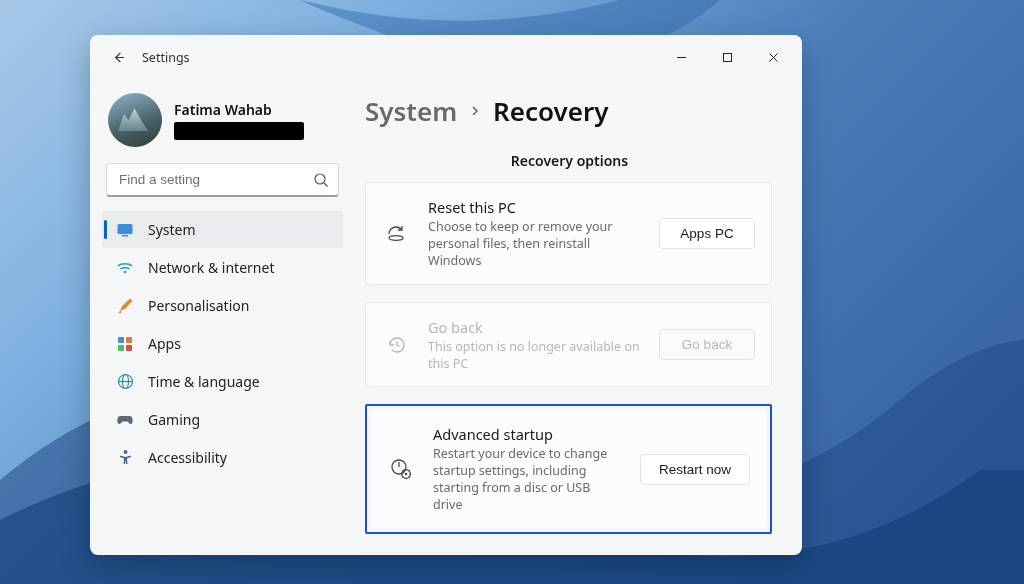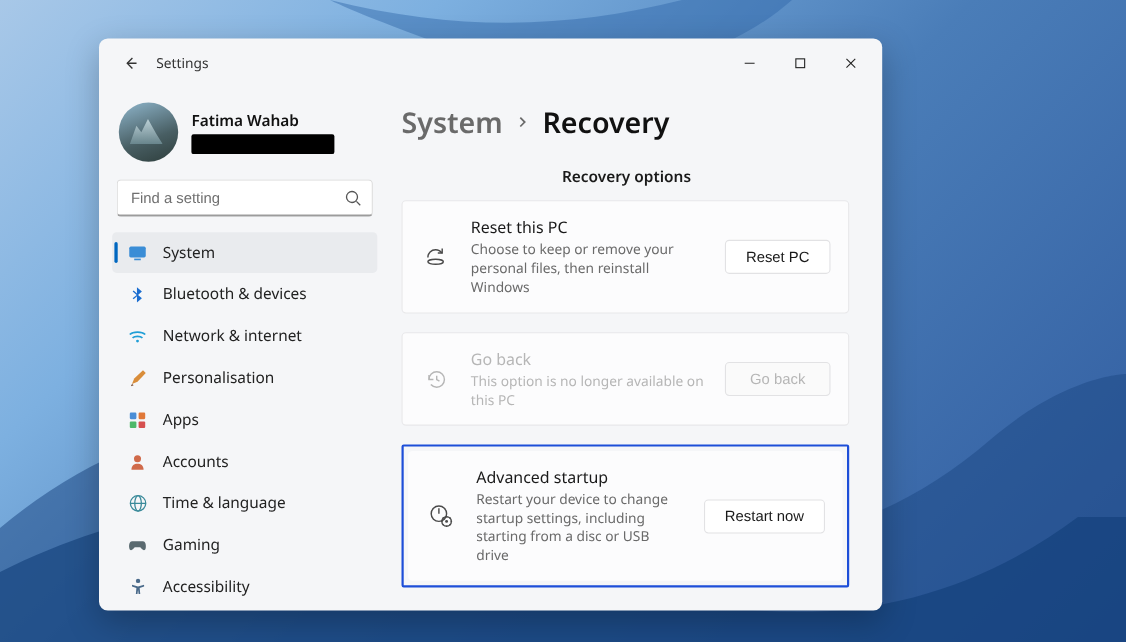--- a/index.html
+++ b/index.html
@@ -169,28 +169,20 @@
           <span class="nav-icon">
               <svg width="18" height="18" viewBox="0 0 18 18">
                 <rect x="1.5" y="3" width="15" height="10" rx="1.5" fill="#3a8dd6"></rect>
                 <rect x="6" y="14" width="6" height="1.5" fill="#3a8dd6"></rect>
               </svg>
             </span>
           <span>System</span>
         </div>
         <div class="nav-item">
           <span class="nav-icon">
-              <svg width="16" height="16" viewBox="0 0 16 16" fill="#1a6dd0">
-                <path d="M7.5 1 L12 5 L8.5 8 L12 11 L7.5 15 V9.3 L4.5 12 L3.6 11 L7.3 8 L3.6 5 L4.5 4 L7.5 6.7 Z"></path>
-              </svg>
-            </span>
-          <span>Bluetooth &amp; devices</span>
-        </div>
-        <div class="nav-item">
-          <span class="nav-icon">
               <svg width="18" height="18" viewBox="0 0 18 18" fill="none" stroke="#1f9ed6" stroke-width="1.6">
                 <path d="M2 7 C5 4 13 4 16 7"></path>
                 <path d="M4.5 10 C6.5 8.3 11.5 8.3 13.5 10"></path>
                 <circle cx="9" cy="13" r="1.3" fill="#1f9ed6" stroke="none"></circle>
               </svg>
             </span>
           <span>Network &amp; internet</span>
         </div>
         <div class="nav-item">
           <span class="nav-icon">
@@ -204,29 +196,20 @@
         <div class="nav-item">
           <span class="nav-icon">
               <svg width="16" height="16" viewBox="0 0 16 16">
                 <rect x="1" y="1" width="6" height="6" rx="1" fill="#4a8dd6"></rect>
                 <rect x="9" y="1" width="6" height="6" rx="1" fill="#e07838"></rect>
                 <rect x="1" y="9" width="6" height="6" rx="1" fill="#4fb86a"></rect>
                 <rect x="9" y="9" width="6" height="6" rx="1" fill="#d65050"></rect>
               </svg>
             </span>
           <span>Apps</span>
-        </div>
-        <div class="nav-item">
-          <span class="nav-icon">
-              <svg width="16" height="16" viewBox="0 0 16 16" fill="#d06a4a">
-                <circle cx="8" cy="5" r="3.2"></circle>
-                <path d="M2.5 15 C2.5 11 5 9.5 8 9.5 C11 9.5 13.5 11 13.5 15 Z"></path>
-              </svg>
-            </span>
-          <span>Accounts</span>
         </div>
         <div class="nav-item">
           <span class="nav-icon">
               <svg width="17" height="17" viewBox="0 0 17 17" fill="none" stroke="#3a8a9a" stroke-width="1.2">
                 <circle cx="8.5" cy="8.5" r="7"></circle>
                 <ellipse cx="8.5" cy="8.5" rx="3" ry="7"></ellipse>
                 <path d="M1.5 8.5 H15.5"></path>
               </svg>
             </span>
           <span>Time &amp; language</span>
@@ -275,21 +258,21 @@
             <svg width="22" height="22" viewBox="0 0 22 22" fill="none" stroke="currentColor" stroke-width="1.3">
                 <path d="M4 12 C4 8 7 5 11 5 C13.4 5 15.5 6.2 16.7 8"></path>
                 <path d="M17 4 L17 8 L13 8"></path>
                 <ellipse cx="11" cy="16" rx="7" ry="2.3"></ellipse>
               </svg>
           </div>
           <div class="text-col">
             <div class="ttl">Reset this PC</div>
             <div class="sub">Choose to keep or remove your personal files, then reinstall Windows</div>
           </div>
-          <button class="action-btn">Reset PC</button>
+          <button class="action-btn">Apps PC</button>
         </div>
 
         <div class="card disabled">
           <div class="icon-col">
             <svg width="22" height="22" viewBox="0 0 22 22" fill="none" stroke="currentColor" stroke-width="1.3">
                 <path d="M5 11 C5 7.1 8.1 4 12 4 C15.9 4 19 7.1 19 11 C19 14.9 15.9 18 12 18 C9.9 18 8 17.1 6.7 15.6"></path>
                 <path d="M5 7 L5 11 L9 11"></path>
                 <path d="M12 7.5 L12 11 L14.5 12.5"></path>
               </svg>
           </div>

